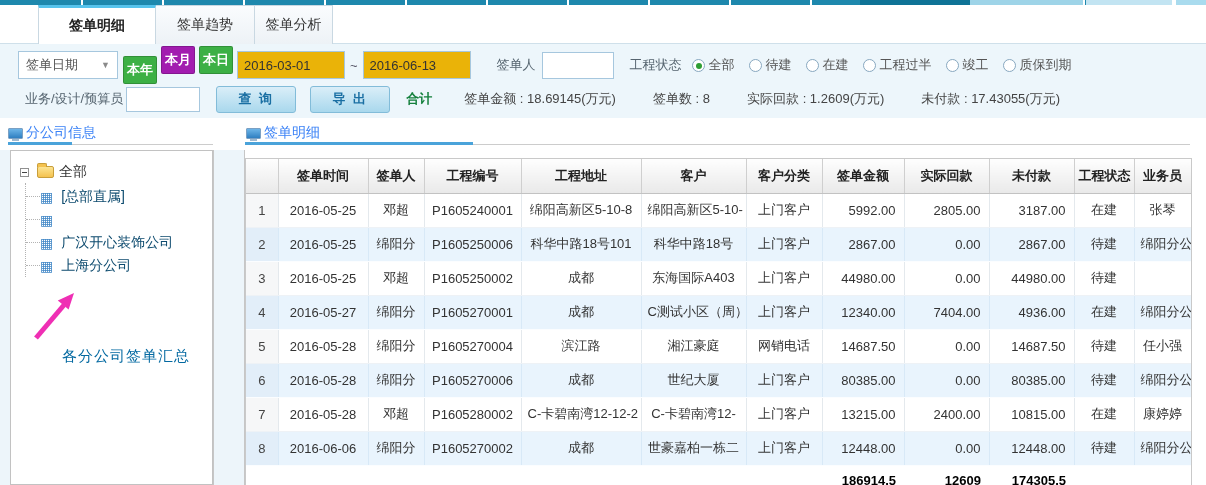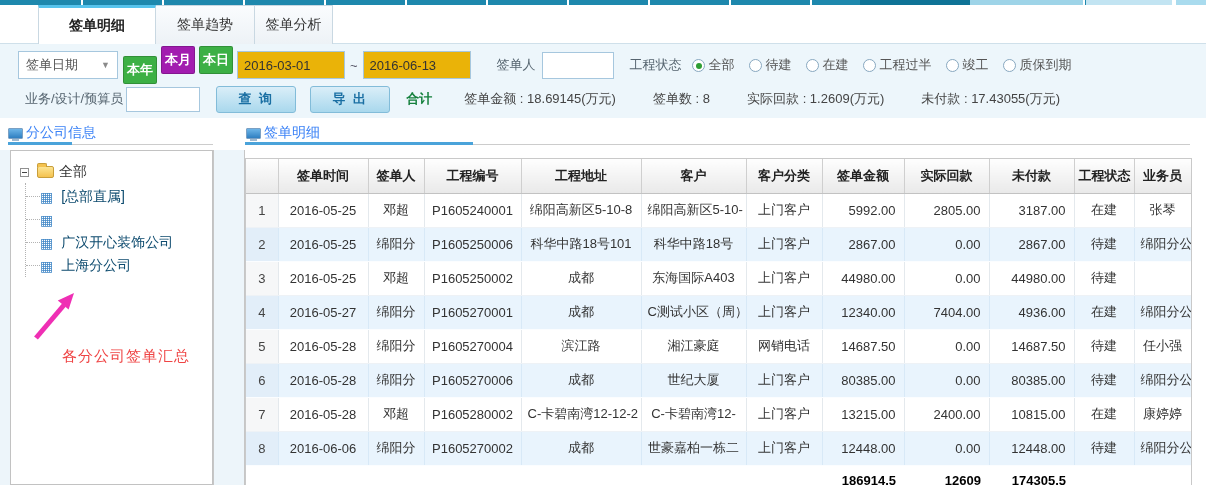--- a/index.html
+++ b/index.html
@@ -82,21 +82,21 @@
   .foldericon::before { content:""; position:absolute; left:-1px; top:-4px; width:8px; height:3px;
                 background:#f4c24f; border:1px solid #c89e3a; border-bottom:none;
                 border-radius:2px 2px 0 0; }
   .treerootlabel { margin-left:5px; font-size:14px; color:#333; }
   #treechildren { margin-left:5px; border-left:1px dotted #b3b3b3; padding-top:2px; }
   .treerow { display:flex; align-items:center; height:23px; cursor:pointer; }
   .treerow::before { content:""; width:14px; border-top:1px dotted #b3b3b3; flex:none; }
   .gridicon { font-size:14px; line-height:14px; color:#3f86c6; margin-right:5px; flex:none; }
   .treelabel { font-size:14px; color:#0c4a6e; padding:1px 3px; white-space:nowrap; }
   .treelabel.selected { background:#cde9fb; border:1px solid #82c3ea; }
-  #annotation { position:absolute; left:62px; top:347px; font-size:15px; color:#ef4444;
+  #annotation { position:absolute; left:62px; top:347px; font-size:15px; color:#0369a1;
                 letter-spacing:1px; }
   #arrowsvg { position:absolute; left:22px; top:284px; }
   
   #splitter { position:absolute; left:213px; top:150px; width:32px; height:335px;
               background:#edf5fa; border-left:1px solid #c6c6c6; border-right:1px solid #c6c6c6;
               cursor:col-resize; }
   
   #tablewrap { position:absolute; left:245px; top:158px; width:947px; height:401px;
                border:1px solid #c9c9c9; border-bottom:none; background:#fff; overflow:hidden; }
   #gridtable { border-collapse:collapse; table-layout:fixed; width:945px; font-size:13px; color:#333; }

